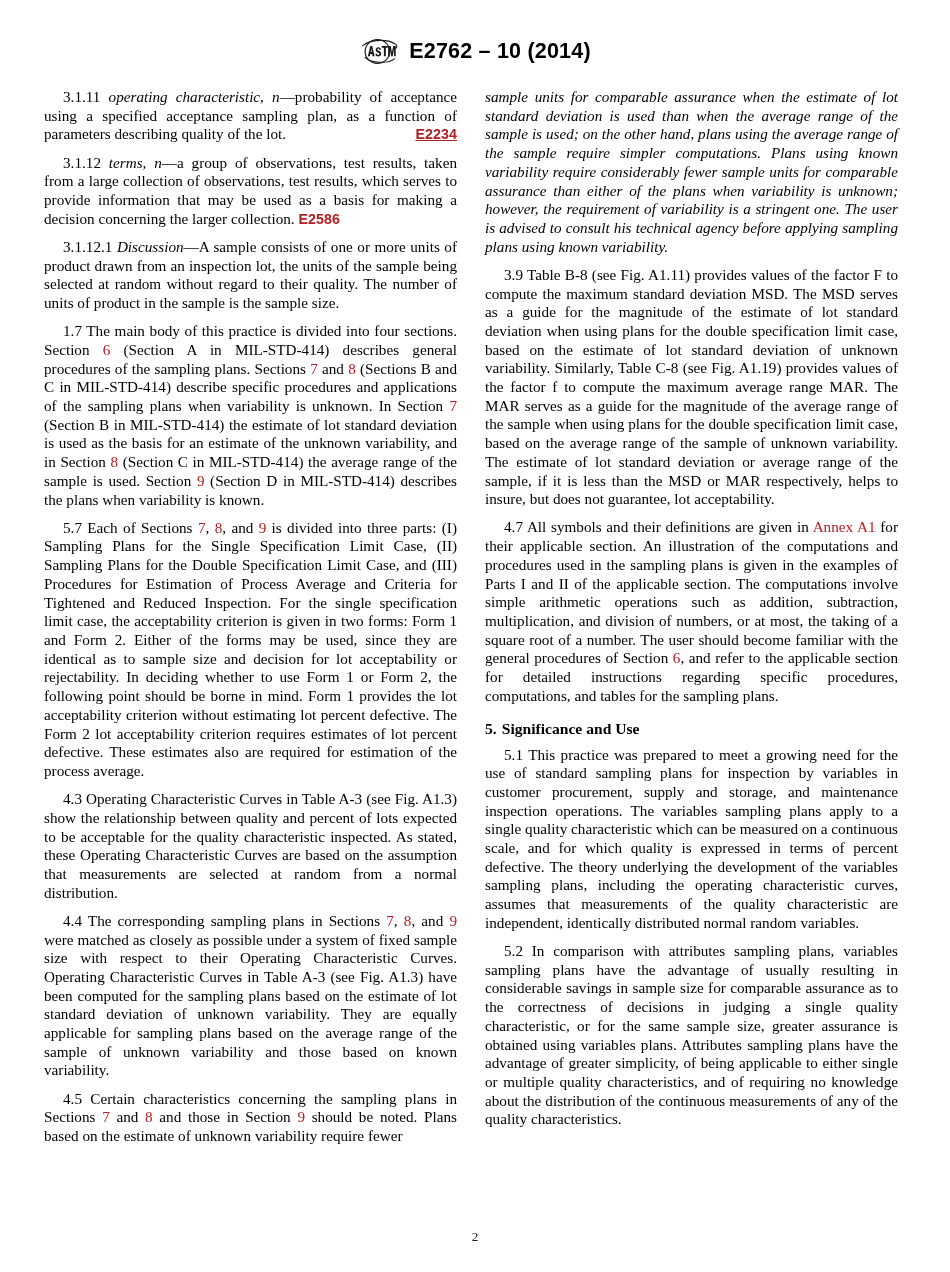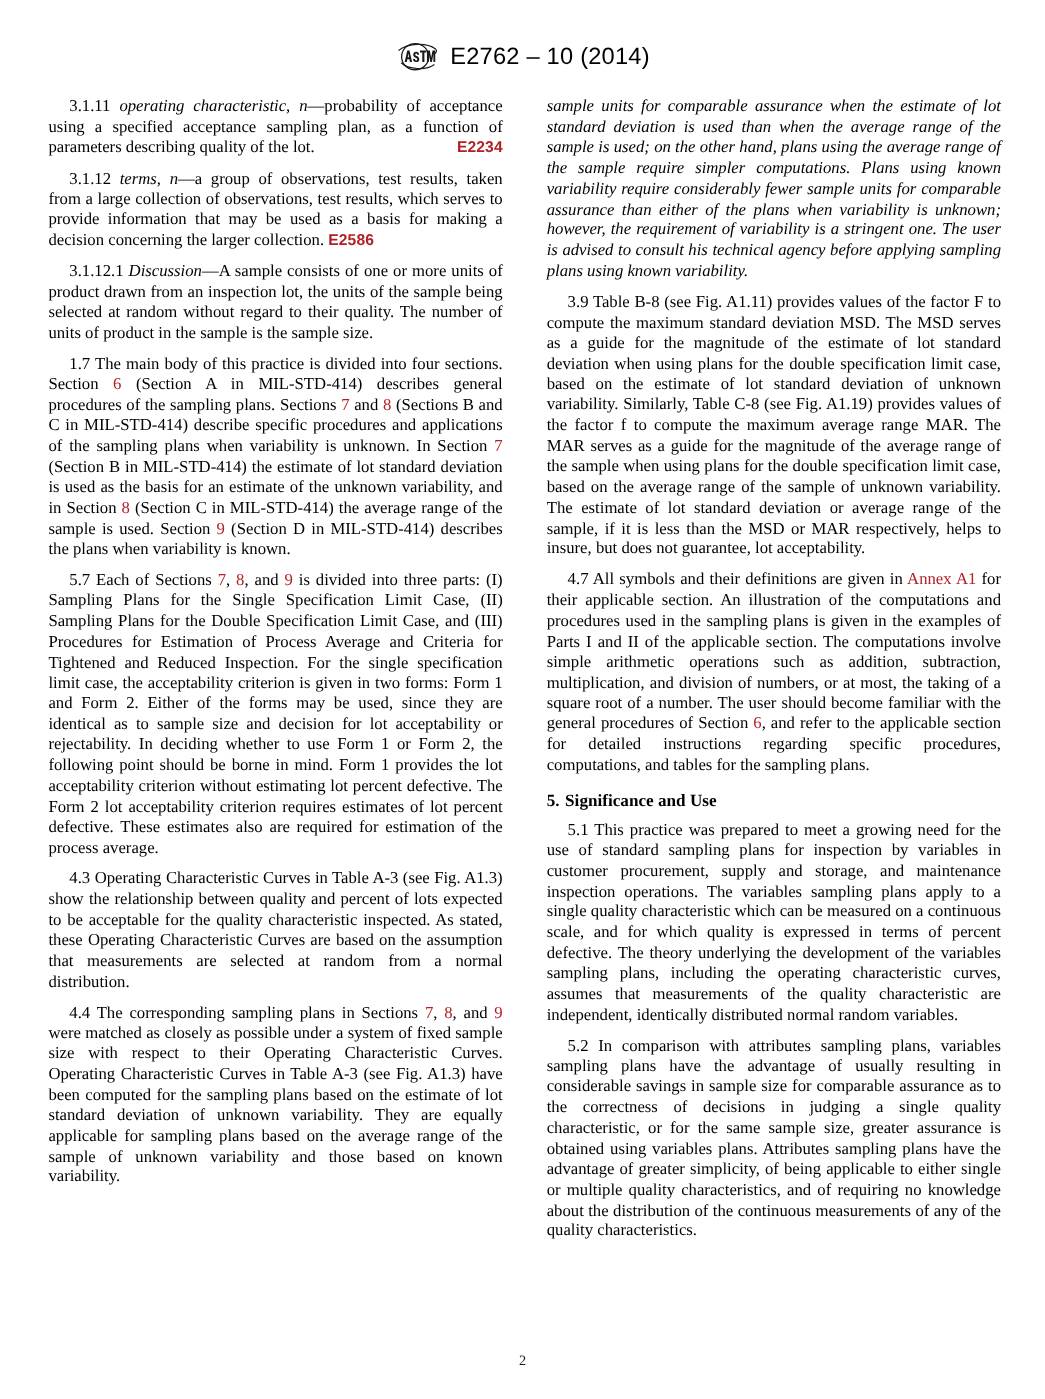--- a/index.html
+++ b/index.html
@@ -29,34 +29,34 @@
   }
   .astm-logo {
     width: 40px;
     height: 27px;
     flex: none;
     display: block;
   }
   .std-designation {
     font-family: "Liberation Sans", "DejaVu Sans", sans-serif;
     font-size: 21.5px;
-    font-weight: normal;
+    font-weight: bold;
     letter-spacing: 0.2px;
     color: #000;
     white-space: nowrap;
   }
 
   
   .columns {
     position: absolute;
     top: 88px;
     left: 44px;
     width: 866px;
     display: flex;
-    gap: 40px;
+    gap: 28px;
   }
   .col {
     width: 413px;
   }
 
   p.para {
     margin: 0 0 9.5px 0;
     font-size: 15.2px;
     line-height: 18.7px;
     text-align: justify;
@@ -91,20 +91,21 @@
   }
   .ref-code {
     color: #b02024;
     font-weight: bold;
     font-family: "Liberation Sans", "DejaVu Sans", sans-serif;
     font-size: 14.2px;
     letter-spacing: 0.1px;
   }
   .pull-right {
     float: right;
+    text-decoration: underline;
   }
 
   
   .page-number {
     position: absolute;
     bottom: 28px;
     left: 0;
     width: 950px;
     text-align: center;
     font-size: 13px;
@@ -165,20 +166,24 @@
     <p class="para indent">
       <span>4.3</span>
       <span class="seg-host">Operating Characteristic Curves in Table A-3 (see Fig. A1.3) show the relationship between quality and percent of lots expected to be acceptable for the quality characteristic inspected. As stated, these Operating Characteristic Curves are based on the assumption that measurements are selected at random from a normal distribution.</span>
     </p>
 
     <p class="para indent">
       <span>4.4</span>
       <span class="seg-host">The corresponding sampling plans in Sections <span class="ref">7</span>, <span class="ref">8</span>, and <span class="ref">9</span> were matched as closely as possible under a system of fixed sample size with respect to their Operating Characteristic Curves. Operating Characteristic Curves in Table A-3 (see Fig. A1.3) have been computed for the sampling plans based on the estimate of lot standard deviation of unknown variability. They are equally applicable for sampling plans based on the average range of the sample of unknown variability and those based on known variability.</span>
     </p>
 
+    <p class="para indent">
+      <span>4.5</span>
+      <span class="seg-host">Certain characteristics concerning the sampling plans in Sections <span class="ref">7</span> and <span class="ref">8</span> and those in Section <span class="ref">9</span> should be noted. Plans based on the estimate of unknown variability require fewer</span>
+    </p>
 
   </div>
 
   <div class="col">
 
     <p class="para cont">sample units for comparable assurance when the estimate of lot standard deviation is used than when the average range of the sample is used; on the other hand, plans using the average range of the sample require simpler computations. Plans using known variability require considerably fewer sample units for comparable assurance than either of the plans when variability is unknown; however, the requirement of variability is a stringent one. The user is advised to consult his technical agency before applying sampling plans using known variability.</p>
 
     <p class="para indent">
       <span>3.9</span>
       <span class="seg-host">Table B-8 (see Fig. A1.11) provides values of the factor F to compute the maximum standard deviation MSD. The MSD serves as a guide for the magnitude of the estimate of lot standard deviation when using plans for the double specification limit case, based on the estimate of lot standard deviation of unknown variability. Similarly, Table C-8 (see Fig. A1.19) provides values of the factor f to compute the maximum average range MAR. The MAR serves as a guide for the magnitude of the average range of the sample when using plans for the double specification limit case, based on the average range of the sample of unknown variability. The estimate of lot standard deviation or average range of the sample, if it is less than the MSD or MAR respectively, helps to insure, but does not guarantee, lot acceptability.</span>

